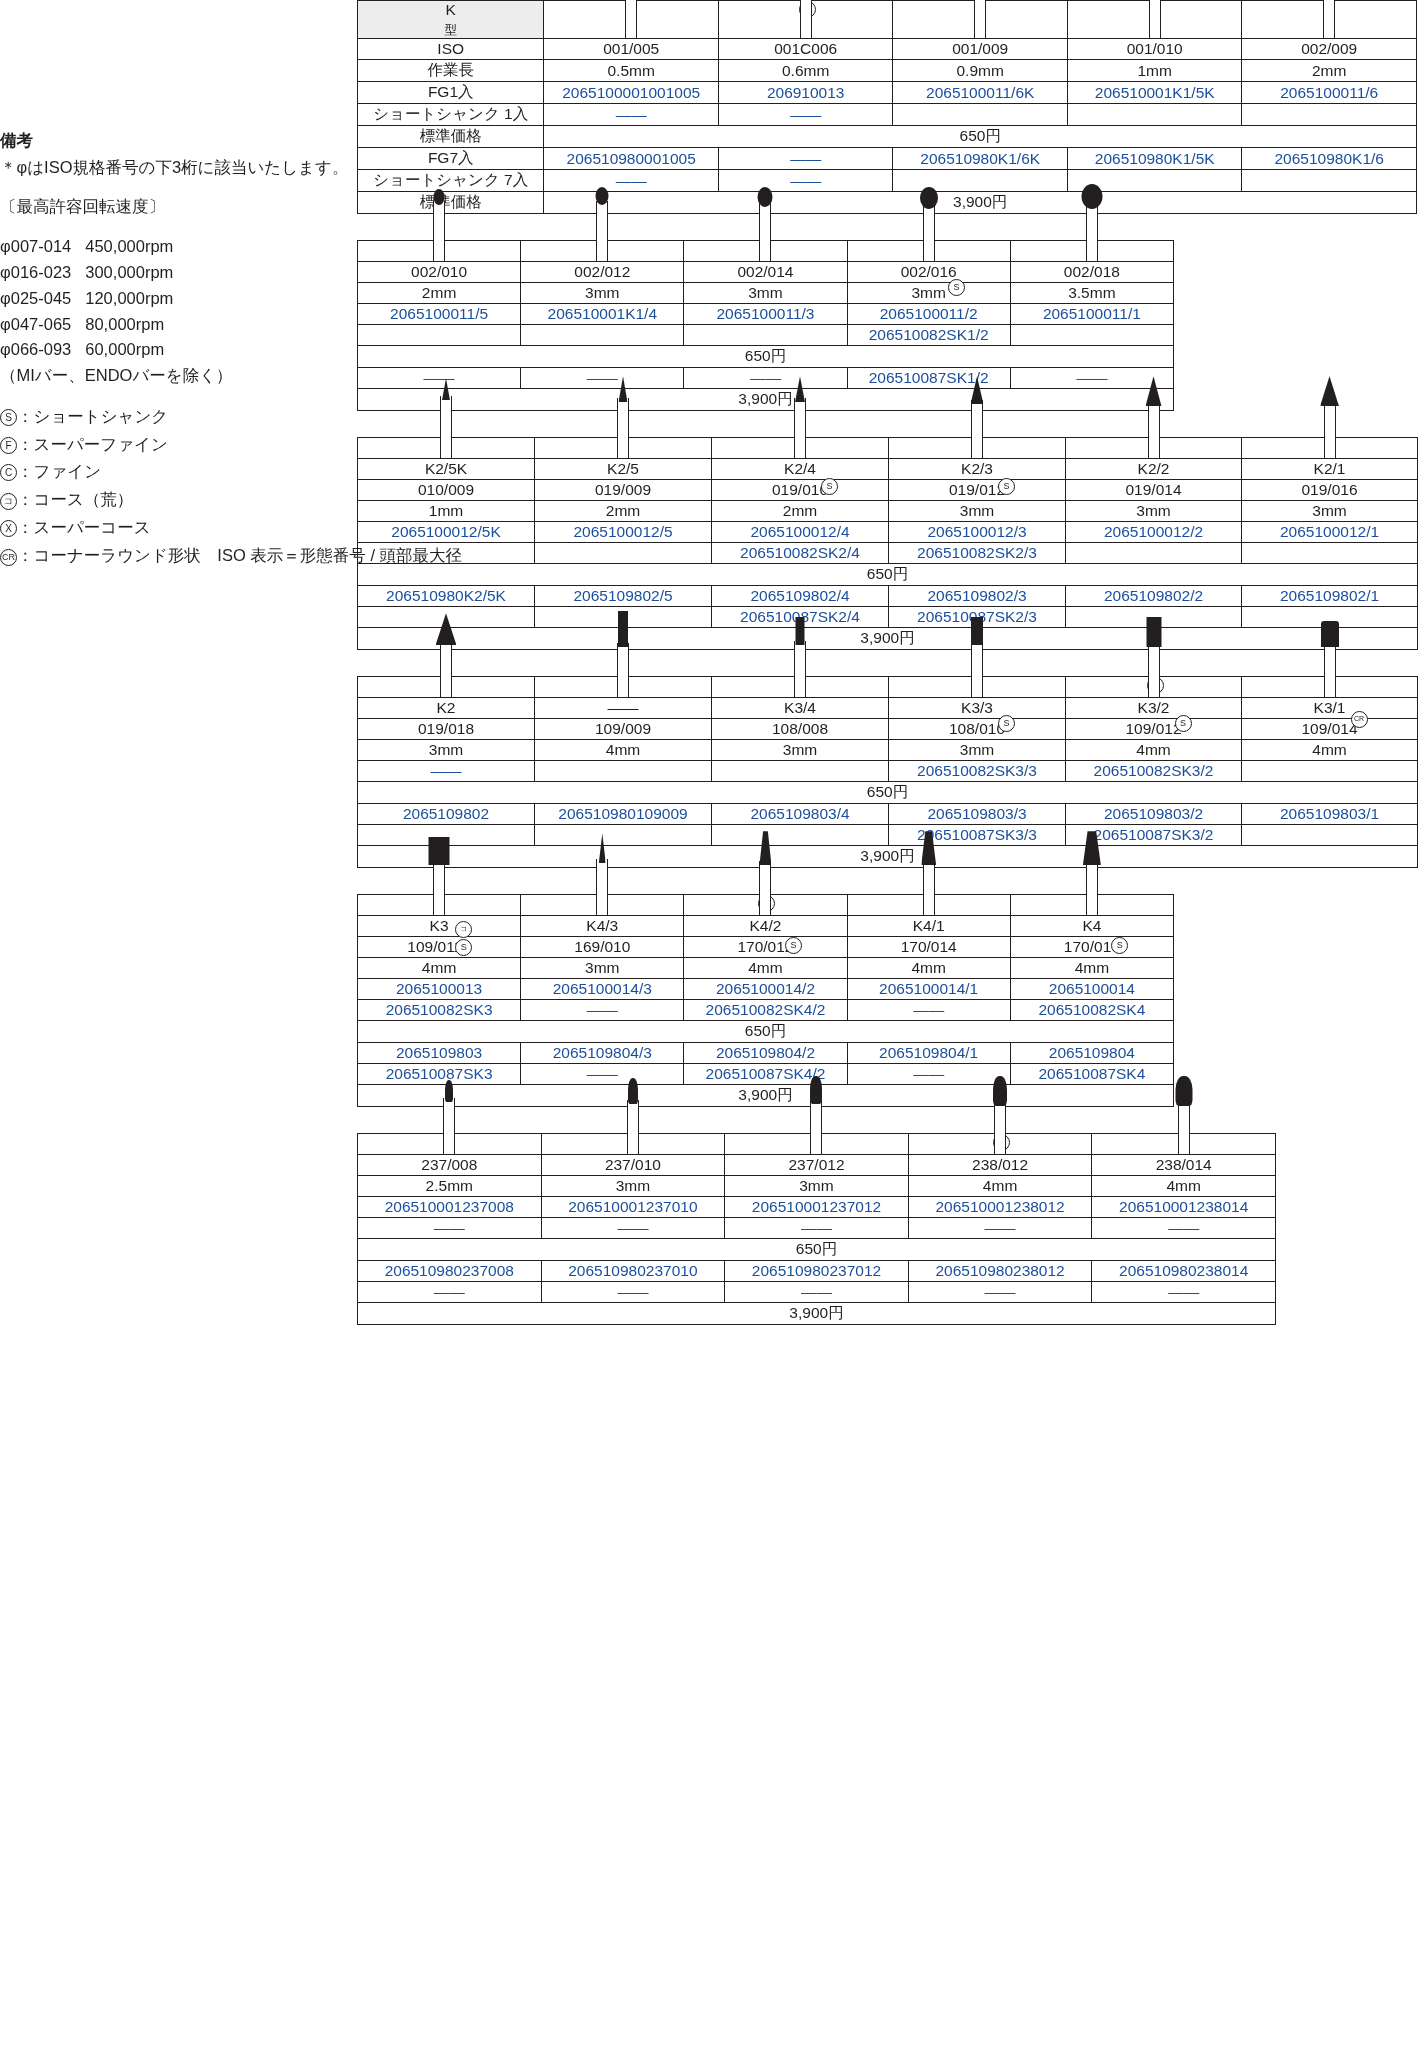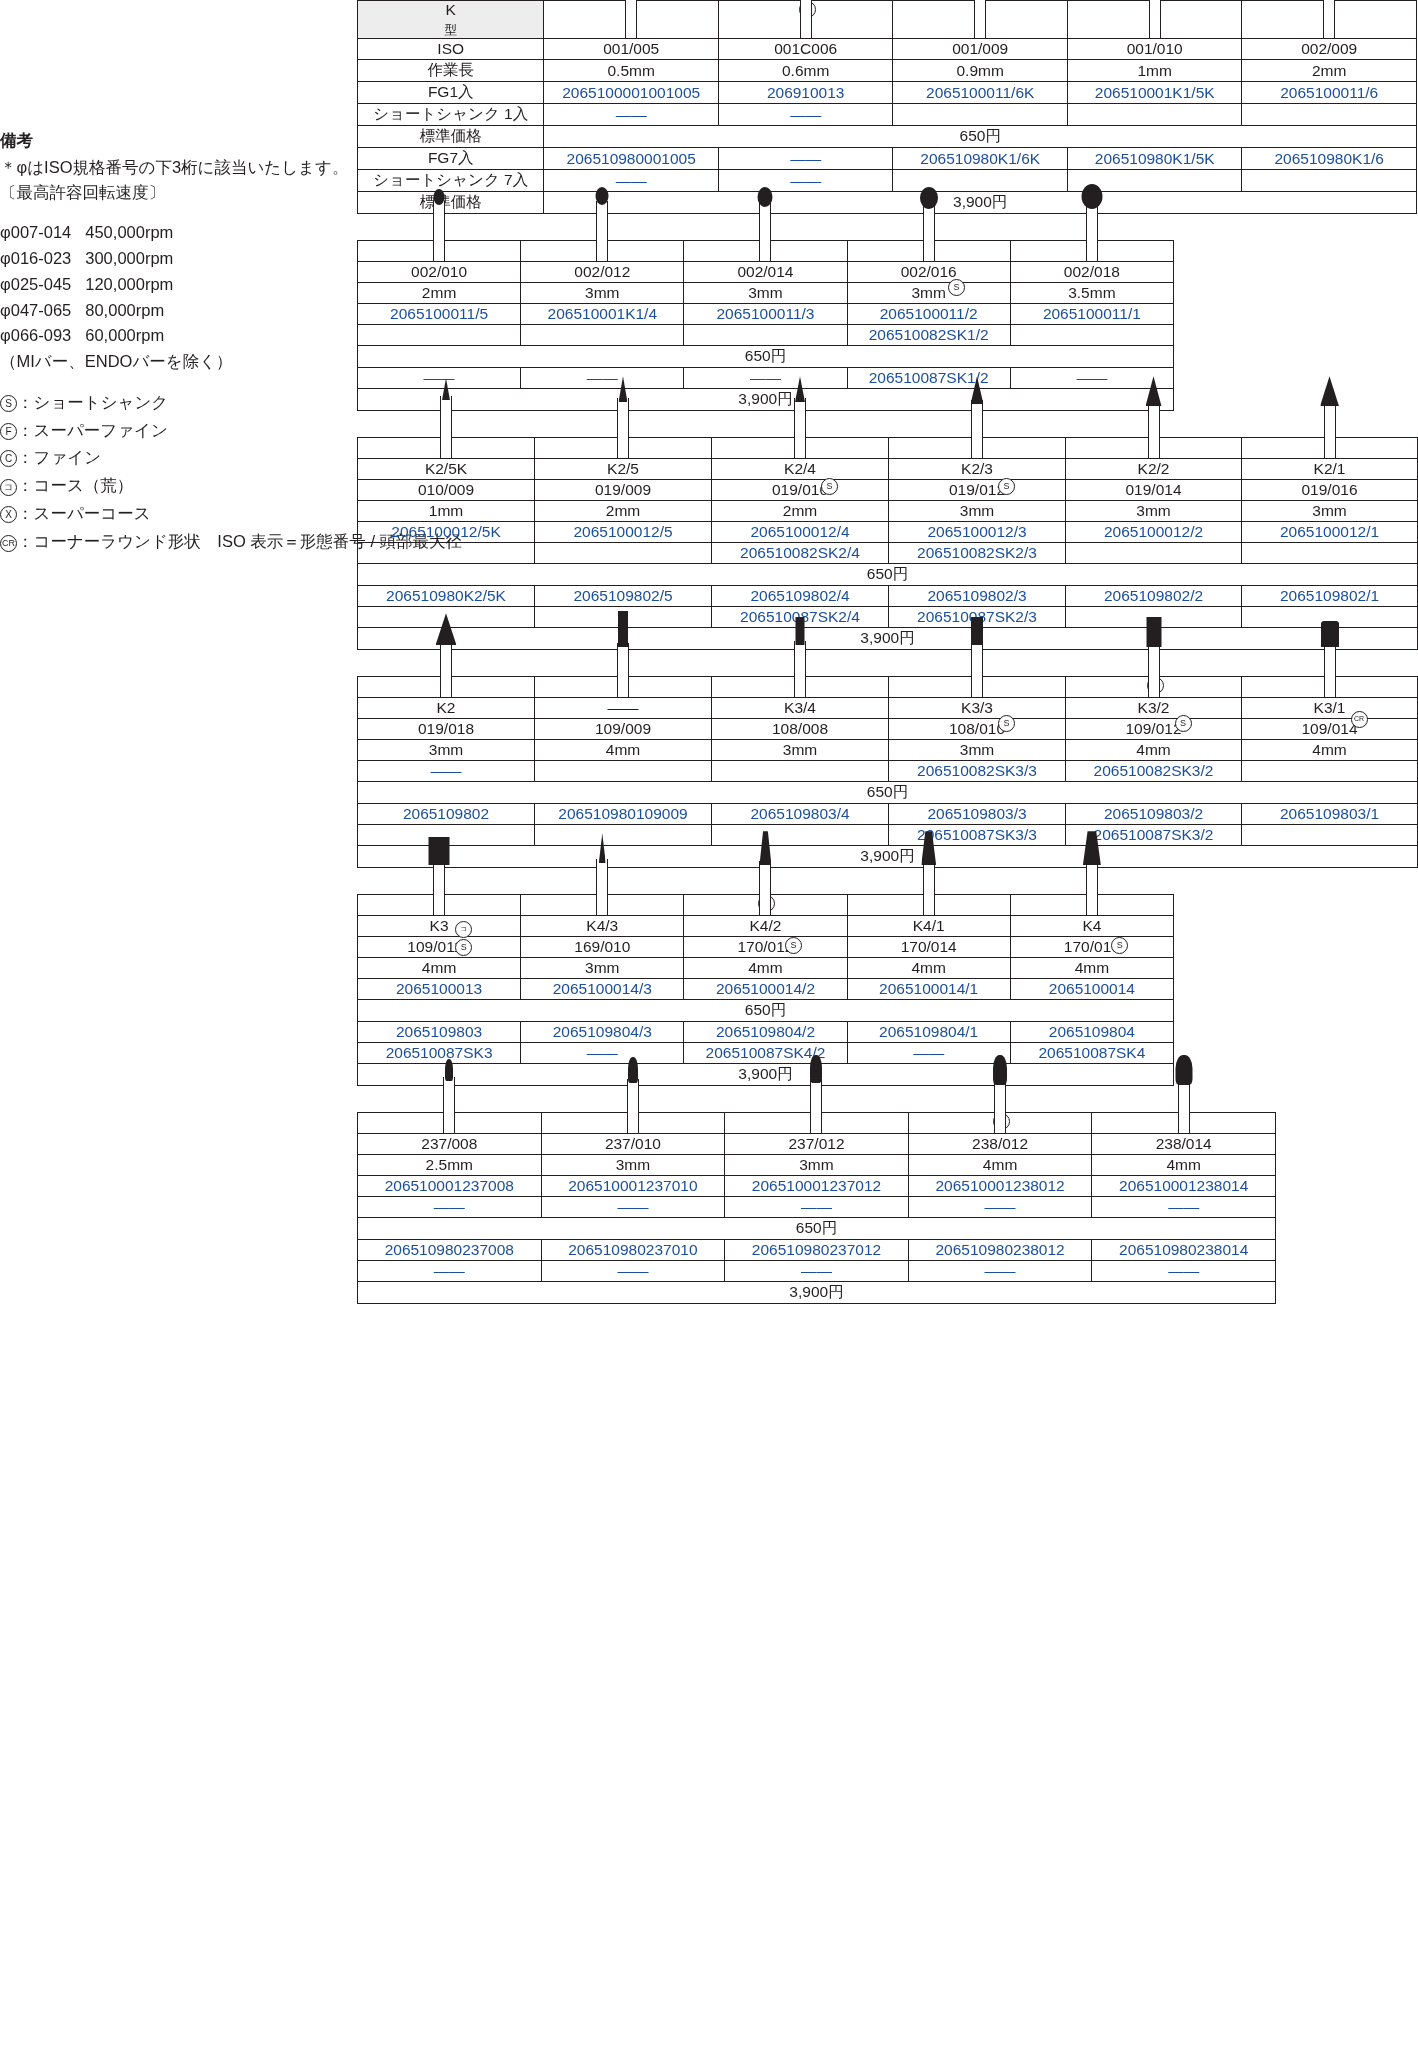--- a/index.html
+++ b/index.html
@@ -1,19 +1,19 @@
 <!DOCTYPE html>
 <html><head>
 <meta charset="utf-8">
 <style>
   html,body{margin:0;padding:0;background:#fff;}
   body{width:1418px;height:2072px;position:relative;font-family:"Liberation Sans","DejaVu Sans",sans-serif;color:#231f20;}
   .legend{position:absolute;left:0;top:128px;width:350px;font-size:16.5px;line-height:1.5;}
   .legend .title{font-weight:bold;margin-bottom:2px;}
-  .legend .note{}
+  .legend .note{margin-bottom:14px;}
   .legend .sect{margin-bottom:16px;}
   .legend table{border-collapse:collapse;font-size:16.5px;}
   .legend table td{padding:0 0 1px 0;vertical-align:top;white-space:nowrap;}
   .legend td.dia{padding-right:14px;}
   .legend .excl{margin-top:0;}
   .legend .marks{margin-top:16px;}
   .legend .marks div{margin-bottom:3px;white-space:nowrap;}
   .circ{display:inline-block;width:15px;height:15px;line-height:15px;border:1px solid #231f20;border-radius:50%;text-align:center;font-size:10px;vertical-align:1px;}
   .circ.sm{font-size:9px;}
   .tables{position:absolute;left:357px;top:0;width:1060px;}
@@ -555,20 +555,27 @@
       <td>4mm</td>
     </tr>
     <tr>
       <td class="code">2065100013</td>
       <td class="code">2065100014/3</td>
       <td class="code">2065100014/2</td>
       <td class="code">2065100014/1</td>
       <td class="code">2065100014</td>
     </tr>
     <tr>
+      <td class="code">206510082SK3</td>
+      <td class="blank"><span class="dash">——</span></td>
+      <td class="code">206510082SK4/2</td>
+      <td class="blank"><span class="dash">——</span></td>
+      <td class="code">206510082SK4</td>
+    </tr>
+    <tr>
           <td colspan="5">650円</td>
         </tr>
     <tr>
       <td class="code">2065109803</td>
       <td class="code">2065109804/3</td>
       <td class="code">2065109804/2</td>
       <td class="code">2065109804/1</td>
       <td class="code">2065109804</td>
     </tr>
     <tr>

